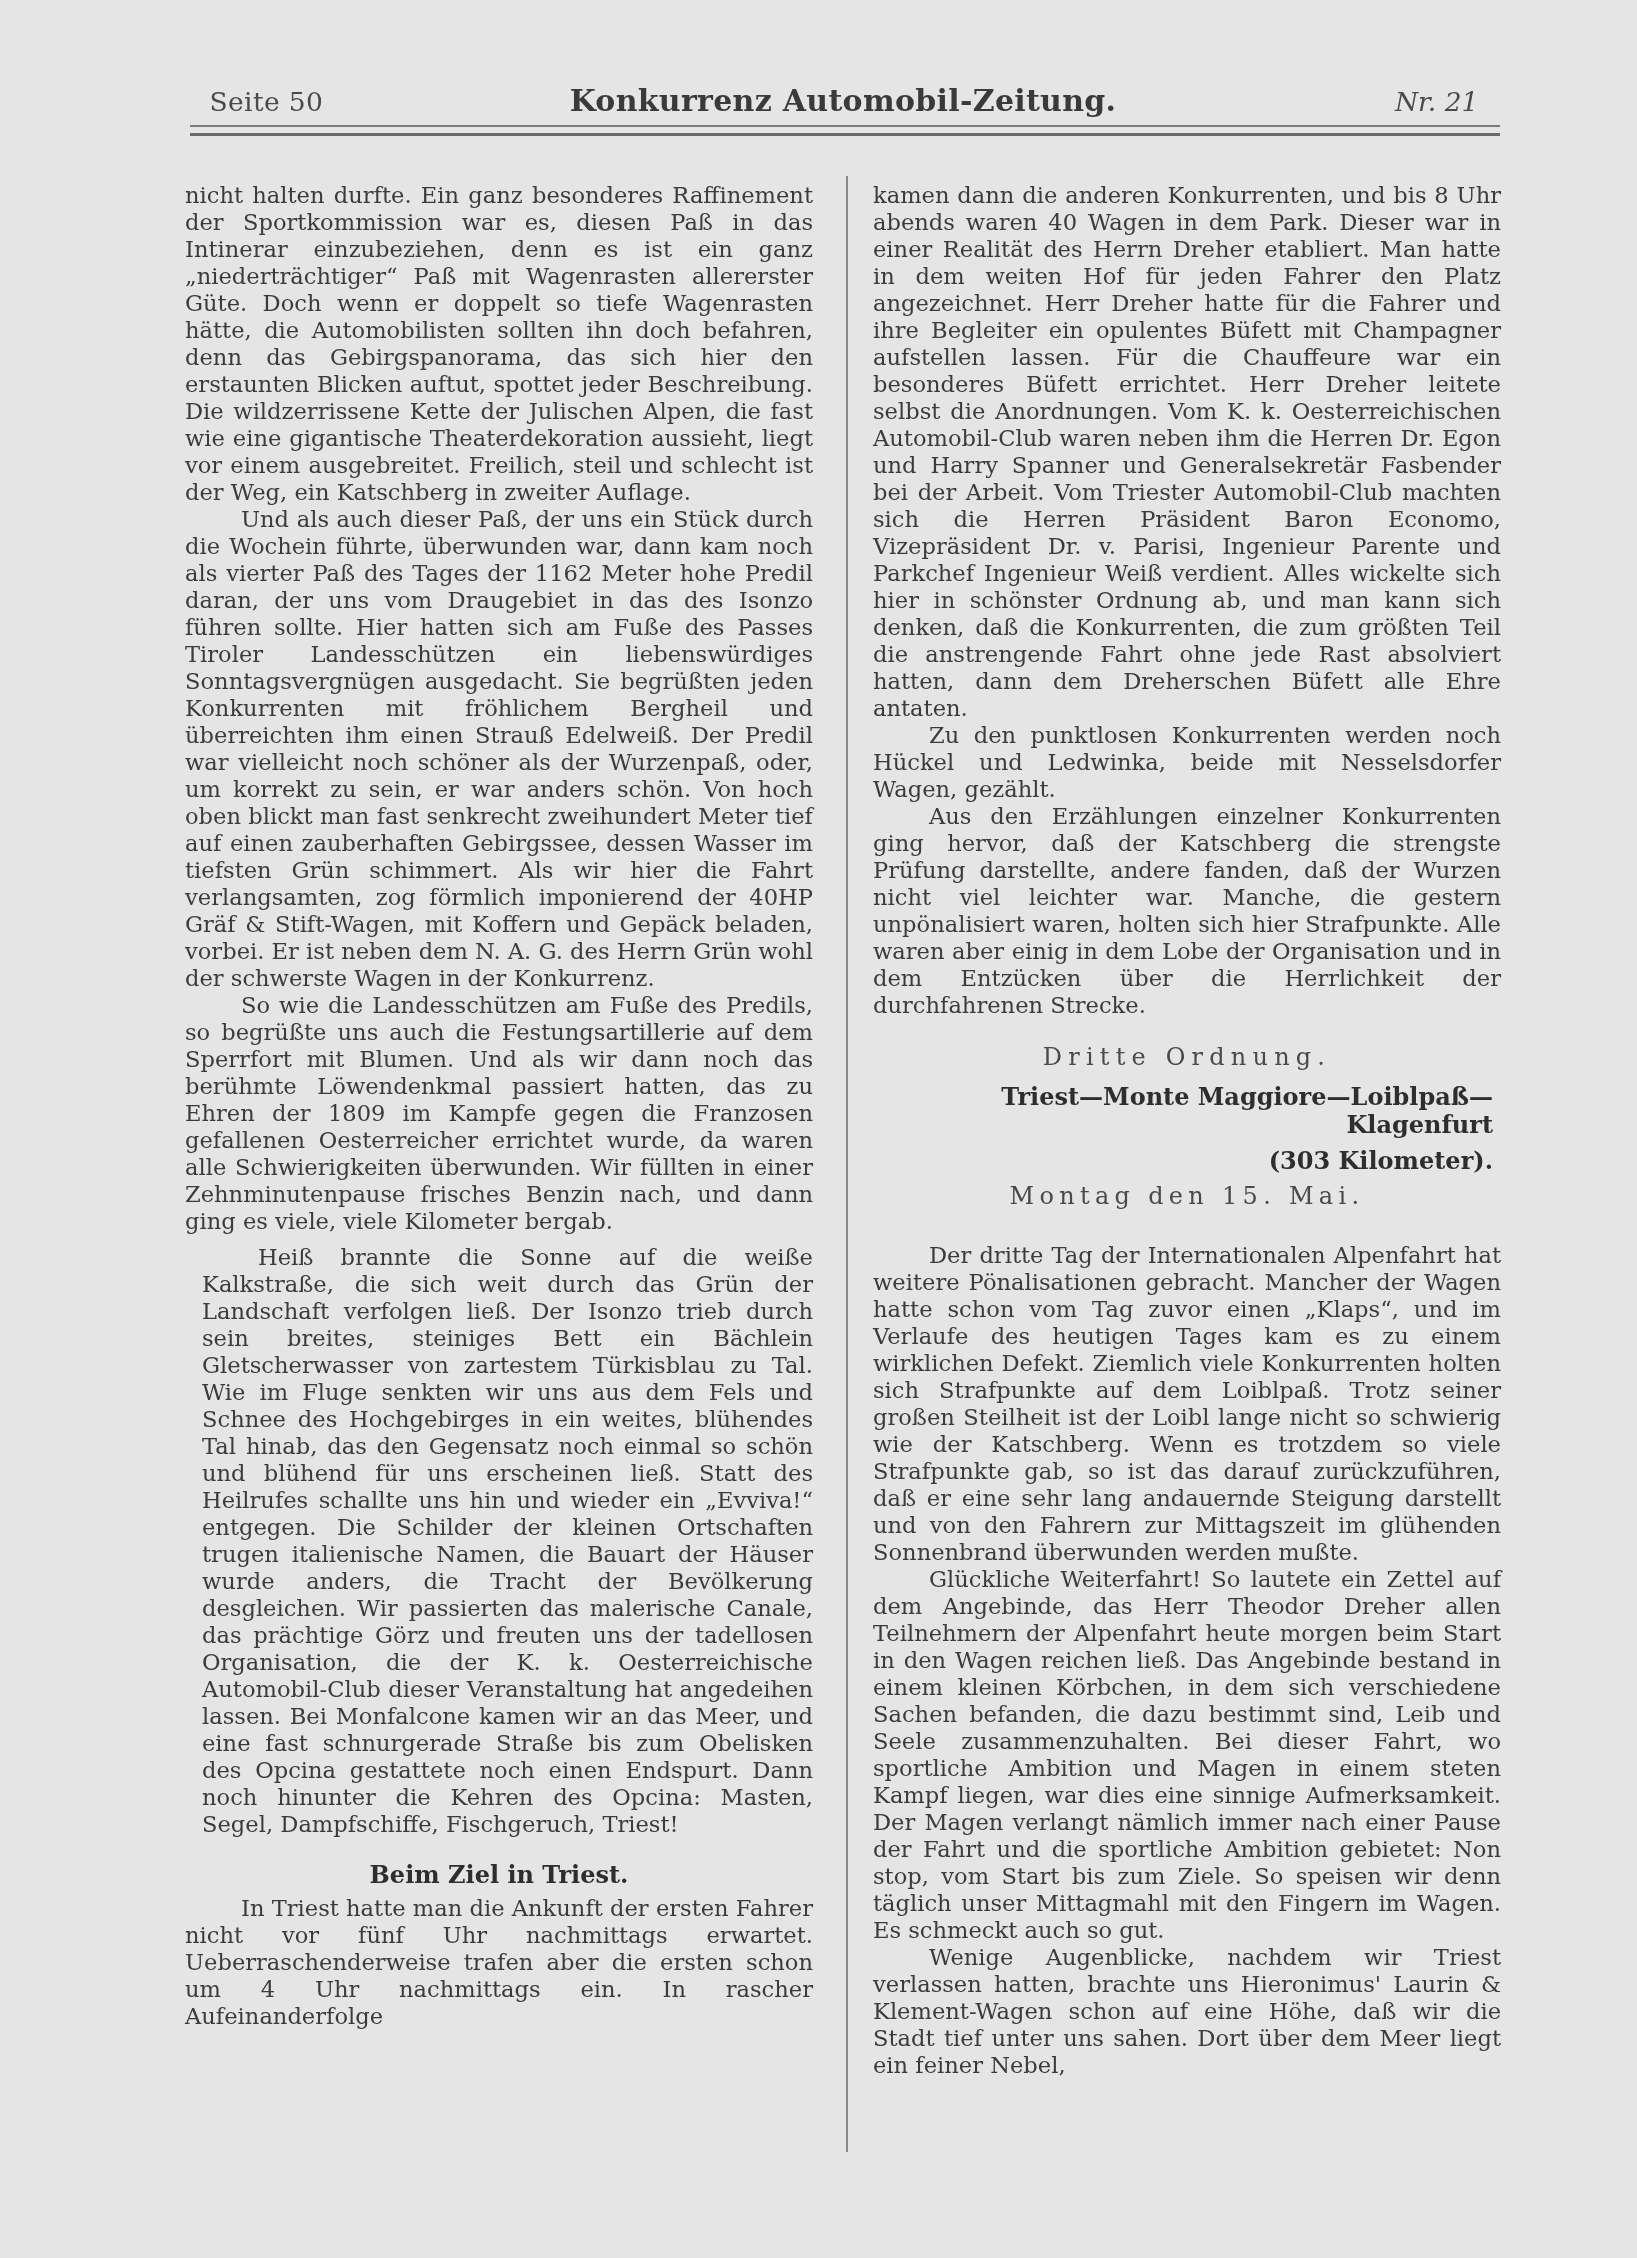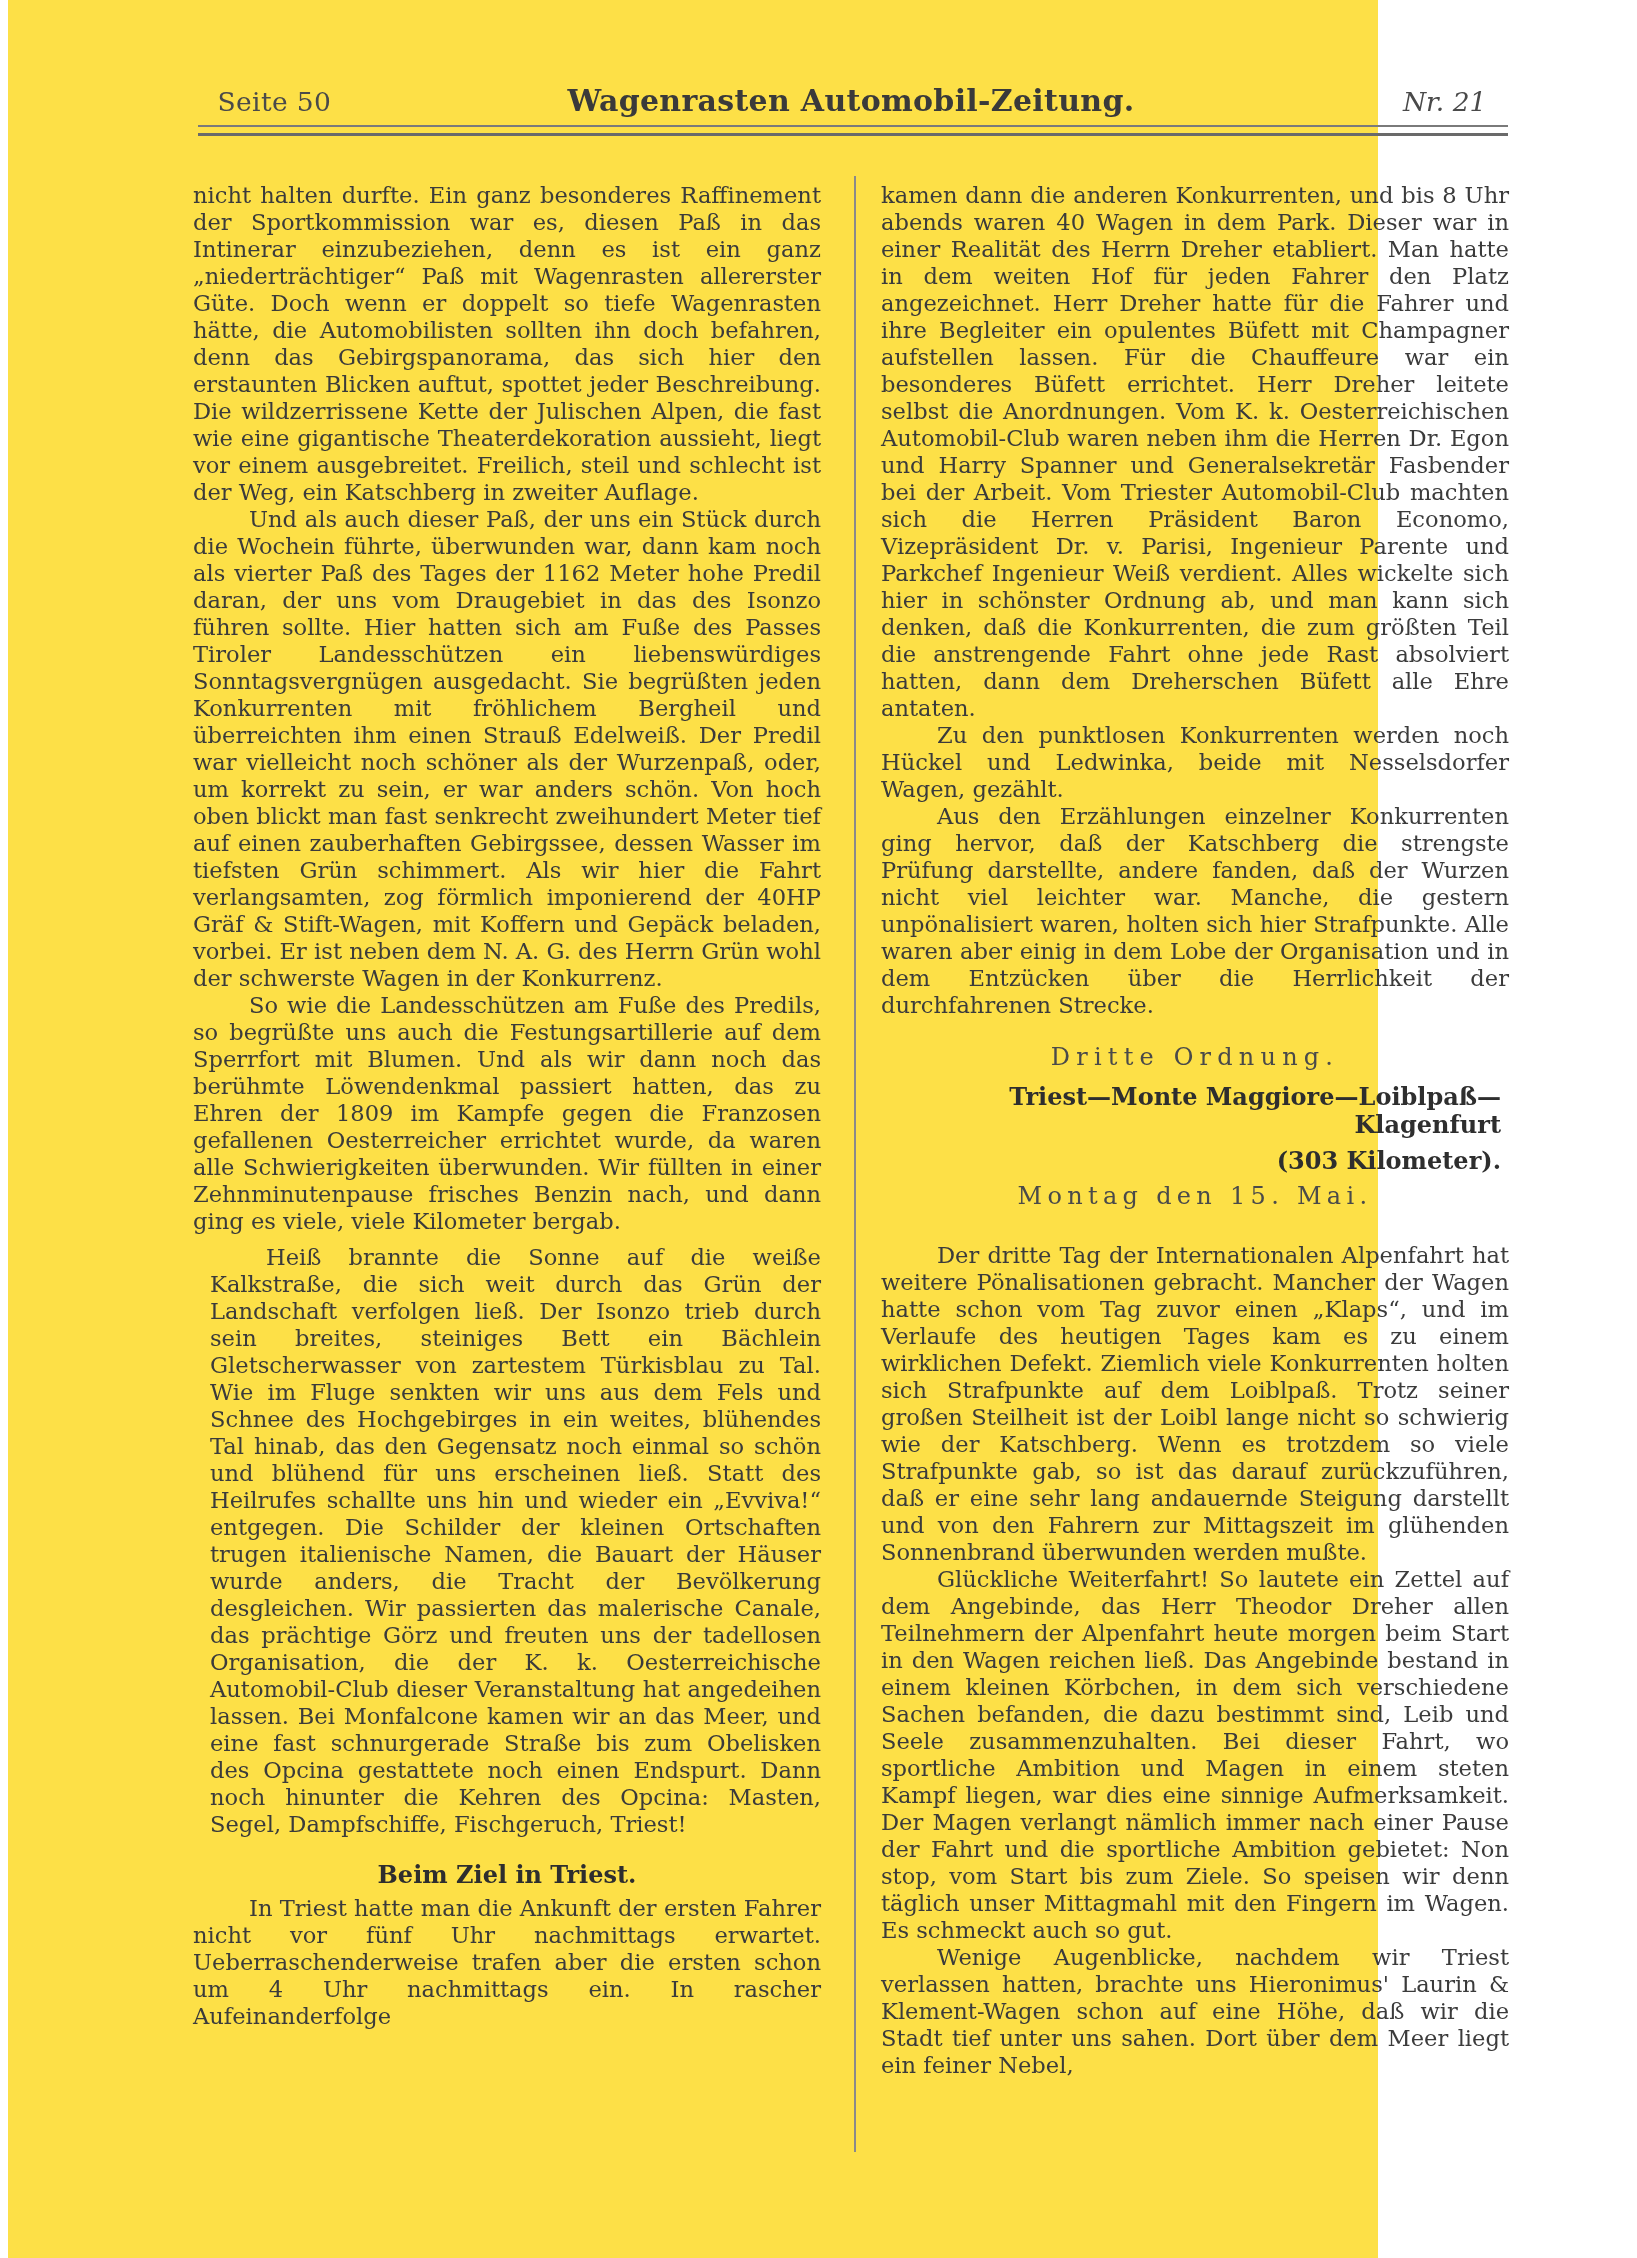--- a/index.html
+++ b/index.html
@@ -4,22 +4,22 @@
 <style>
   html, body { margin: 0; padding: 0; }
   body {
     width: 1637px; height: 2258px;
     background: #ffffff;
     position: relative; overflow: hidden;
     font-family: "DejaVu Serif", "Liberation Serif", serif;
     color: #3a3a3a;
   }
   .page {
-    position: absolute; left: 8px; top: 0; width: 1370px; height: 2258px;
-    background: #fde047;
+    position: absolute; left: 0; top: 0; width: 1637px; height: 2258px;
+    background: #e5e5e5;
   }
   .running-head {
     position: absolute; left: 190px; top: 81px; width: 1306px; height: 53px;
   }
   .rh-left { position: absolute; left: 19.4px; top: 5.3px; font-size: 26.5px; color: #4a4a4a; letter-spacing: 0.4px; }
   .rh-center { position: absolute; left: 0; right: 0; top: 1.8px; text-align: center; font-size: 30px; font-weight: bold; color: #3a3a3a; letter-spacing: 0.3px; }
   .rh-right { position: absolute; right: 17.6px; top: 5.3px; font-size: 26.5px; color: #4a4a4a; font-style: italic; }
   .rule { position: absolute; left: 190px; width: 1310px; height: 1.8px; background: #7a7a7a; }
   .rule.r1 { top: 125px; }
   .rule.r2 { top: 133px; height: 2.6px; background: #6a6a6a; }
@@ -49,21 +49,21 @@
   .heading-route { text-align: right; font-weight: bold; font-size: 24px; margin: 8px; color: #2e2e2e; line-height: 28px; }
   .heading-date { text-align: center; letter-spacing: 5.3px; font-size: 24px; margin: 7px 0 32px 0; color: #4a4a4a; }
 </style>
 </head>
 <body>
 
 <div class="page">
 
   <div class="running-head">
     <span class="rh-left">Seite 50</span>
-    <div class="rh-center">Wagenrasten Automobil-Zeitung.</div>
+    <div class="rh-center">Konkurrenz Automobil-Zeitung.</div>
     <span class="rh-right">Nr. 21</span>
   </div>
   <div class="rule r1"></div>
   <div class="rule r2"></div>
 
   <div class="col left">
     <p>nicht halten durfte. Ein ganz besonderes Raffinement der Sportkommission war es, diesen Paß in das Intinerar einzubeziehen, denn es ist ein ganz „niederträchtiger“ Paß mit Wagenrasten allererster Güte. Doch wenn er doppelt so tiefe Wagenrasten hätte, die Automobilisten sollten ihn doch befahren, denn das Gebirgspanorama, das sich hier den erstaunten Blicken auftut, spottet jeder Beschreibung. Die wildzerrissene Kette der Julischen Alpen, die fast wie eine gigantische Theaterdekoration aussieht, liegt vor einem ausgebreitet. Freilich, steil und schlecht ist der Weg, ein Katschberg in zweiter Auflage.</p>
     <p class="indent">Und als auch dieser Paß, der uns ein Stück durch die Wochein führte, überwunden war, dann kam noch als vierter Paß des Tages der 1162 Meter hohe Predil daran, der uns vom Draugebiet in das des Isonzo führen sollte. Hier hatten sich am Fuße des Passes Tiroler Landesschützen ein liebenswürdiges Sonntagsvergnügen ausgedacht. Sie begrüßten jeden Konkurrenten mit fröhlichem Bergheil und überreichten ihm einen Strauß Edelweiß. Der Predil war vielleicht noch schöner als der Wurzenpaß, oder, um korrekt zu sein, er war anders schön. Von hoch oben blickt man fast senkrecht zweihundert Meter tief auf einen zauberhaften Gebirgssee, dessen Wasser im tiefsten Grün schimmert. Als wir hier die Fahrt verlangsamten, zog förmlich imponierend der 40HP Gräf &amp; Stift-Wagen, mit Koffern und Gepäck beladen, vorbei. Er ist neben dem N. A. G. des Herrn Grün wohl der schwerste Wagen in der Konkurrenz.</p>
     <p class="indent">So wie die Landesschützen am Fuße des Predils, so begrüßte uns auch die Festungsartillerie auf dem Sperrfort mit Blumen. Und als wir dann noch das berühmte Löwendenkmal passiert hatten, das zu Ehren der 1809 im Kampfe gegen die Franzosen gefallenen Oesterreicher errichtet wurde, da waren alle Schwierigkeiten überwunden. Wir füllten in einer Zehnminutenpause frisches Benzin nach, und dann ging es viele, viele Kilometer bergab.</p>
     <p class="indent gap-before">Heiß brannte die Sonne auf die weiße Kalkstraße, die sich weit durch das Grün der Landschaft verfolgen ließ. Der Isonzo trieb durch sein breites, steiniges Bett ein Bächlein Gletscherwasser von zartestem Türkisblau zu Tal. Wie im Fluge senkten wir uns aus dem Fels und Schnee des Hochgebirges in ein weites, blühendes Tal hinab, das den Gegensatz noch einmal so schön und blühend für uns erscheinen ließ. Statt des Heilrufes schallte uns hin und wieder ein „Evviva!“ entgegen. Die Schilder der kleinen Ortschaften trugen italienische Namen, die Bauart der Häuser wurde anders, die Tracht der Bevölkerung desgleichen. Wir passierten das malerische Canale, das prächtige Görz und freuten uns der tadellosen Organisation, die der K. k. Oesterreichische Automobil-Club dieser Veranstaltung hat angedeihen lassen. Bei Monfalcone kamen wir an das Meer, und eine fast schnurgerade Straße bis zum Obelisken des Opcina gestattete noch einen Endspurt. Dann noch hinunter die Kehren des Opcina: Masten, Segel, Dampfschiffe, Fischgeruch, Triest!</p>

